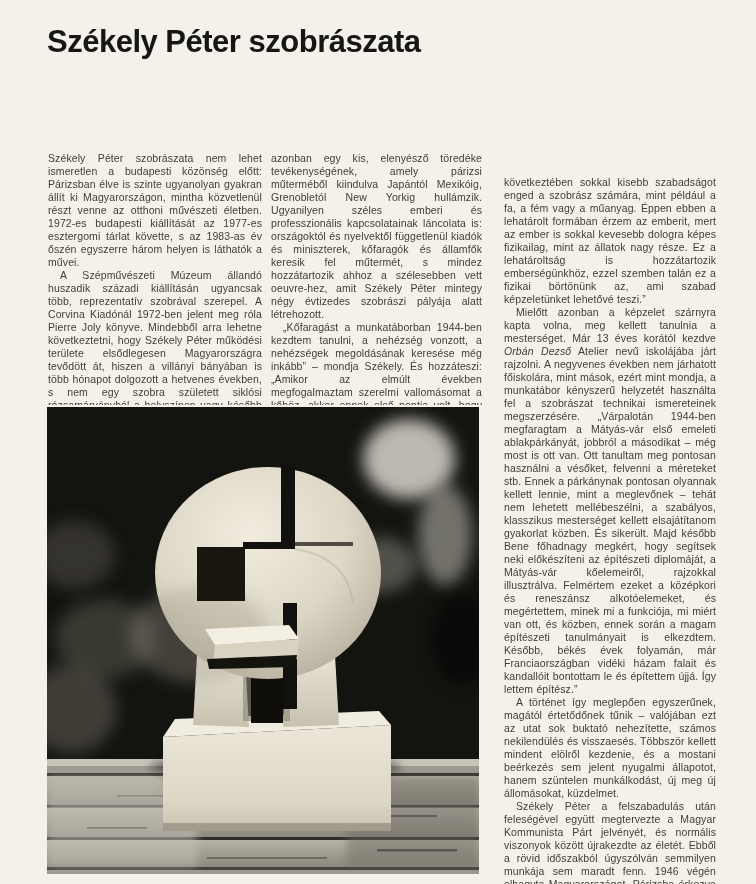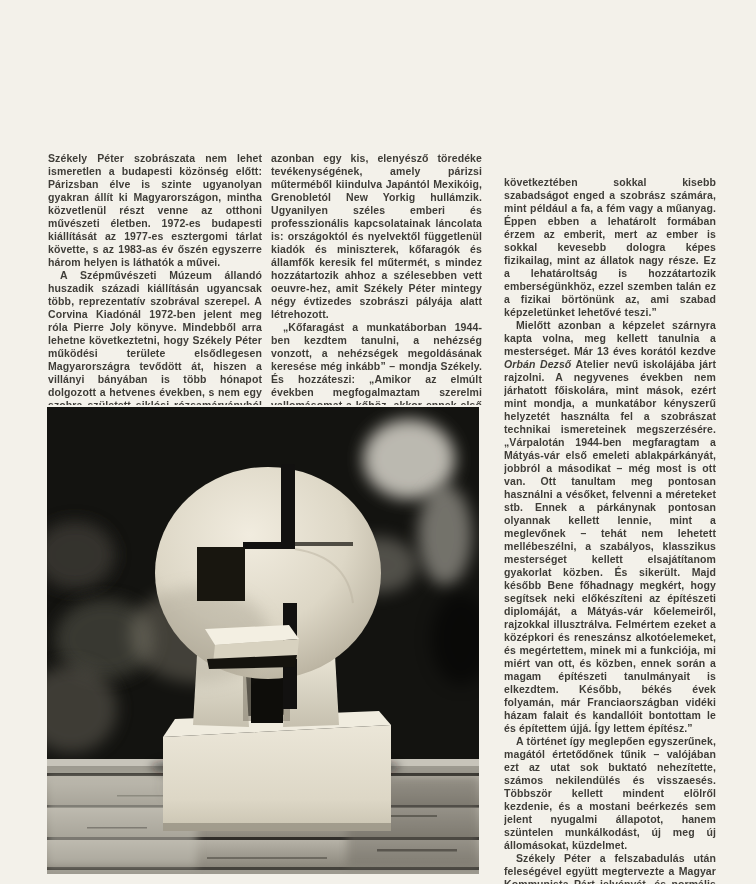--- a/index.html
+++ b/index.html
@@ -10,39 +10,40 @@
     color:#3f3d38;
   }
   .page{position:absolute;inset:0;}
   h1.title{
     position:absolute;left:47px;top:24px;margin:0;
     font-size:31px;font-weight:700;letter-spacing:-0.5px;color:#161613;
   }
   .col{
     position:absolute;top:152px;overflow:hidden;
     font-size:10.5px;line-height:13px;text-align:justify;
-    letter-spacing:0.1px;word-spacing:0.2px;font-weight:bold;
+    letter-spacing:0.1px;word-spacing:0.2px;
   }
   .col p{margin:0;}
   .col p.indent{text-indent:12px;}
   #col1{left:48px;width:214px;height:253px;}
   #col2{left:271px;width:211px;height:253px;}
   #col3{left:504px;width:212px;height:732px;margin-top:24px;}
   figure.photo{
     position:absolute;left:47px;top:407px;width:432px;height:467px;margin:0;
     background:#131310;
   }
   figure.photo svg{display:block;width:432px;height:467px;}
   i{font-style:italic;}
 </style>
 </head>
 <body>
 
 <div class="page">
 
+  <h1 class="title">Székely Péter szobrászata</h1>
 
   <div class="col" id="col1">
     <p>Székely Péter szobrászata nem lehet ismeretlen a budapesti közönség előtt: Párizsban élve is szinte ugyanolyan gyakran állít ki Magyarországon, mintha közvetlenül részt venne az otthoni művészeti életben. 1972-es budapesti kiállítását az 1977-es esztergomi tárlat követte, s az 1983-as év őszén egyszerre három helyen is láthatók a művei.</p>
     <p class="indent">A Szépművészeti Múzeum állandó huszadik századi kiállításán ugyancsak több, reprezentatív szobrával szerepel. A Corvina Kiadónál 1972-ben jelent meg róla Pierre Joly könyve. Mindebből arra lehetne következtetni, hogy Székely Péter működési területe elsődlegesen Magyarországra tevődött át, hiszen a villányi bányában is több hónapot dolgozott a hetvenes években, s nem egy szobra született siklósi rózsamárványból a helyszínen vagy később Franciaországban. Mindez</p>
   </div>
 
   <div class="col" id="col2">
     <p>azonban egy kis, elenyésző töredéke tevékenységének, amely párizsi műterméből kiindulva Japántól Mexikóig, Grenobletól New Yorkig hullámzik. Ugyanilyen széles emberi és professzionális kapcsolatainak láncolata is: országoktól és nyelvektől függetlenül kiadók és miniszterek, kőfaragók és államfők keresik fel műtermét, s mindez hozzátartozik ahhoz a szélesebben vett oeuvre-hez, amit Székely Péter mintegy négy évtizedes szobrászi pályája alatt létrehozott.</p>
     <p class="indent">„Kőfaragást a munkatáborban 1944-ben kezdtem tanulni, a nehézség vonzott, a nehézségek megoldásának keresése még inkább” – mondja Székely. És hozzáteszi: „Amikor az elmúlt években megfogalmaztam szerelmi vallomásomat a kőhöz, akkor ennek első pontja volt, hogy szeretem a követ emberségéért, pontosabban azért a határoltságáért, aminek</p>
   </div>

